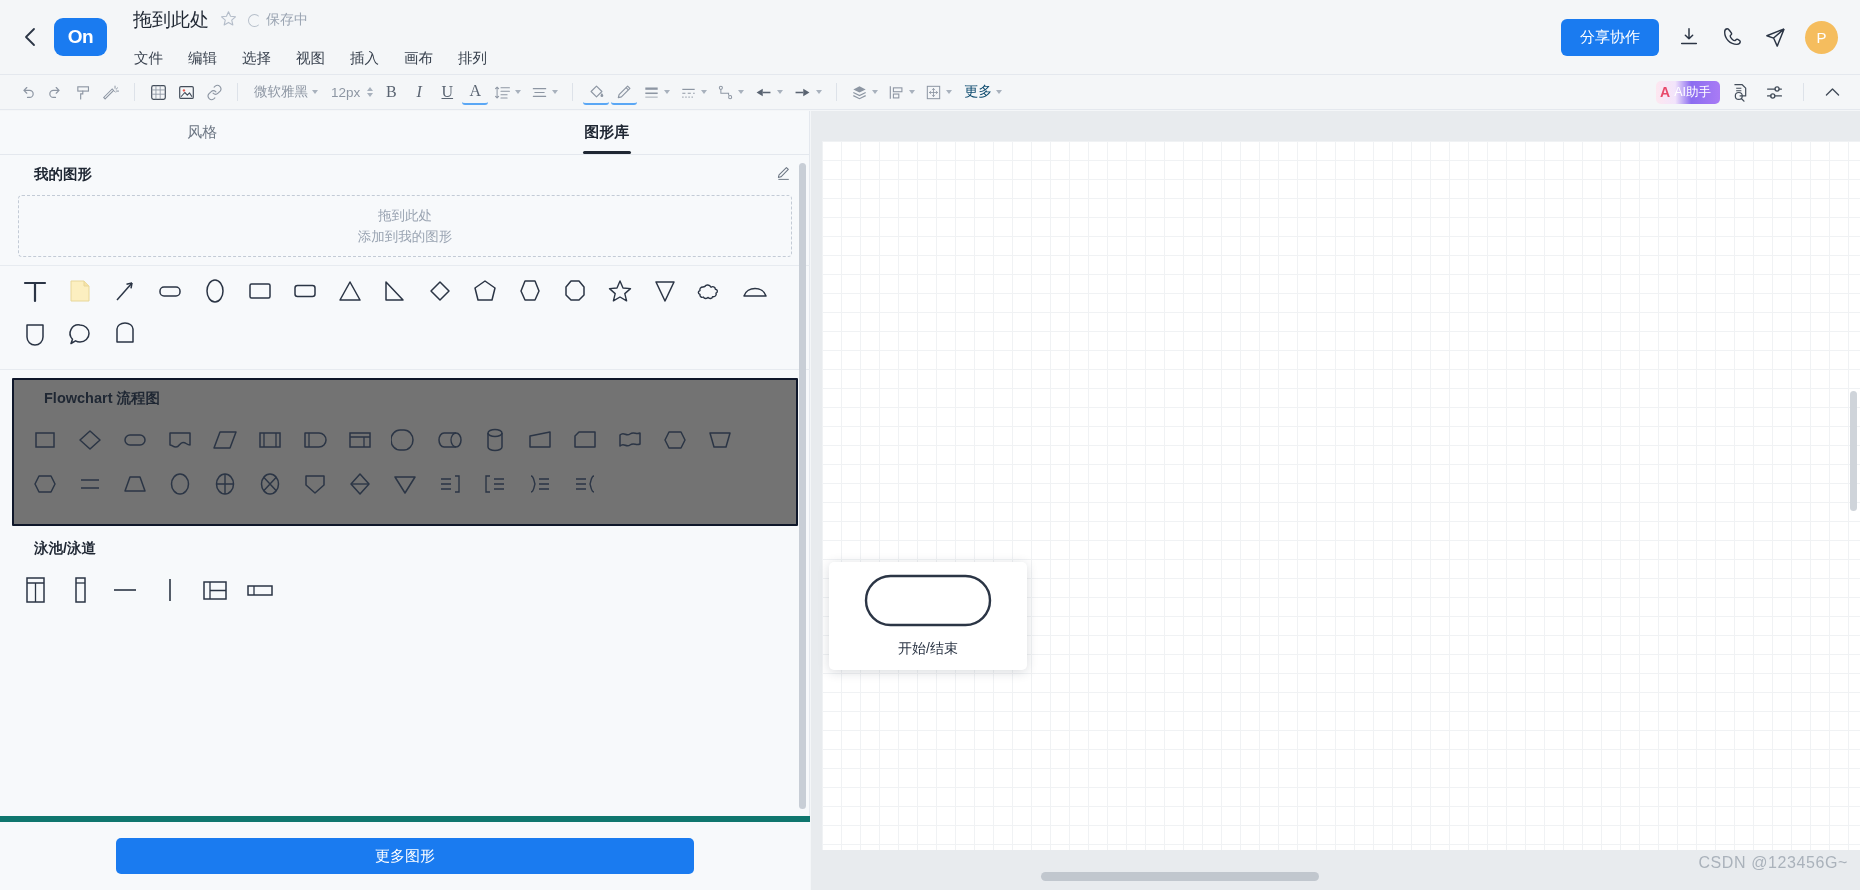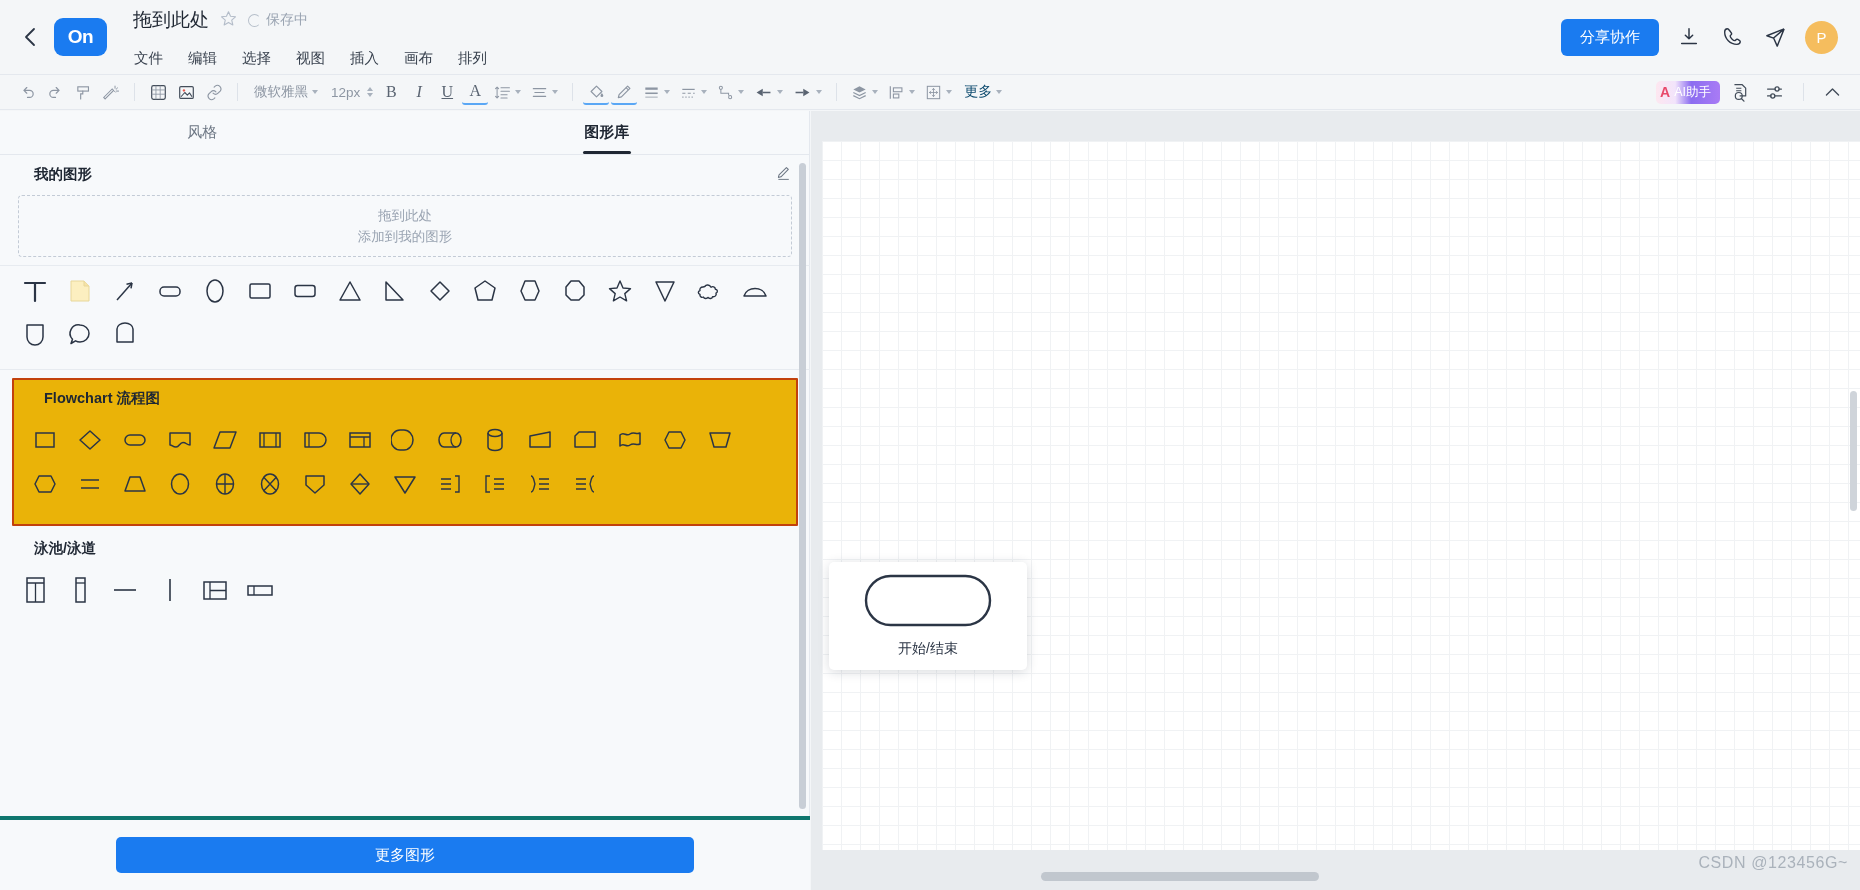--- a/index.html
+++ b/index.html
@@ -125,29 +125,29 @@
   }
   .shape-grid { display: flex; flex-wrap: wrap; padding: 3px 12px 10px 12px; }
   .shape-cell {
     width: 45px; height: 44px; display: flex; align-items: center; justify-content: center;
     cursor: pointer; border-radius: 4px;
   }
   .shape-cell svg { display: block; }
   .sec-divider { height: 1px; background: #e7ebf0; margin: 2px 0 0 0; }
 
   .flow-section {
-    border: 2px solid #c2410c; margin: 8px 12px 4px 12px; border-radius: 1px;
-    padding-bottom: 8px; background: #eab308;
+    border: 2px solid #0f172a; margin: 8px 12px 4px 12px; border-radius: 1px;
+    padding-bottom: 8px; background: #737373;
   }
   .flow-section .sec-head { padding-left: 10px; }
   .flow-section .shape-grid { padding-left: 8px; }
 
   .more-shapes-bar {
     position: absolute; bottom: 0; left: 0; width: 810px; height: 74px;
-    border-top: 4px solid #0f766e; background: #f7f9fb;
+    border-top: 6px solid #0f766e; background: #f7f9fb;
     display: flex; align-items: center; justify-content: center;
   }
   .more-shapes-btn {
     width: 578px; height: 36px; background: #1a7bf0; color: #fff; border: none;
     border-radius: 5px; font-size: 15px; cursor: pointer; font-family: "Liberation Sans", sans-serif;
   }
   .panel-scrollbar {
     position: absolute; right: 3px; top: 52px; width: 7px; height: 646px;
     background: #c8ced6; border-radius: 4px; cursor: pointer;
   }

